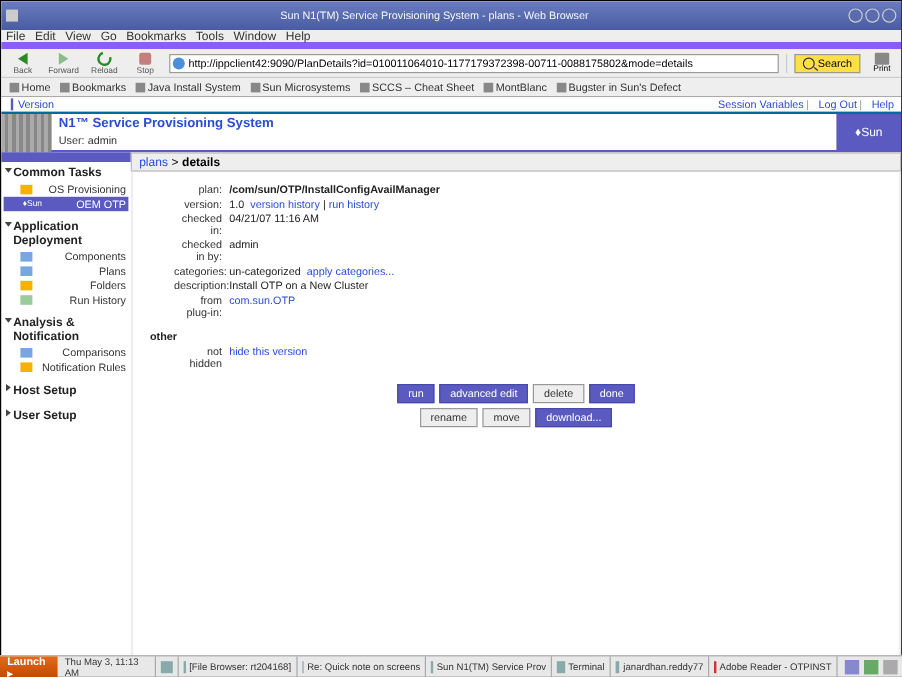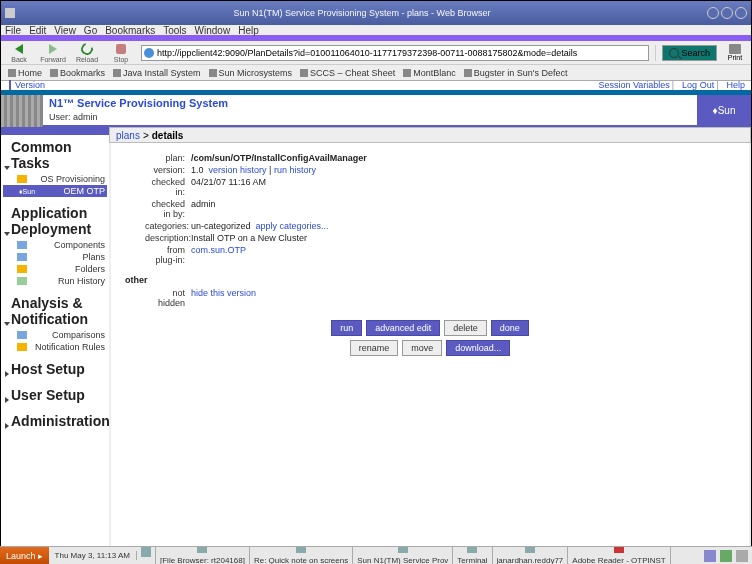--- a/index.html
+++ b/index.html
@@ -16,49 +16,49 @@
 .menubar span { margin-right:8px; cursor:default; }
 
 
 .toolbar { height:24px; background:#eee; border-bottom:1px solid #ccc; display:flex; align-items:center; padding:0 4px; gap:6px; }
 .tbtn2 { display:flex; flex-direction:column; align-items:center; width:28px; cursor:pointer; }
 .tbtn2 .ico { width:14px; height:14px; display:flex; align-items:center; justify-content:center; }
 .tbtn2 .lbl { font-size:7px; color:#555; }
 .urlbar { flex:1; height:16px; background:#fff; border:1px solid #999; display:flex; align-items:center; padding:0 2px; font-size:9px; }
 .urlbar .globe { width:10px; height:10px; background:#4a90d9; border-radius:50%; margin-right:3px; }
 .urlbar input { flex:1; border:none; font-size:9px; outline:none; }
-.searchbtn { height:16px; border:1px solid #999; background:#0f766e; font-size:9px; padding:0 6px; display:flex; align-items:center; gap:2px; }
+.searchbtn { height:16px; border:1px solid #999; background:#fde047; font-size:9px; padding:0 6px; display:flex; align-items:center; gap:2px; }
 .printbtn { display:flex; flex-direction:column; align-items:center; width:24px; }
 .printbtn .lbl { font-size:7px; }
 
 
 .bmbar { height:16px; background:#eee; border-bottom:1px solid #aaa; display:flex; align-items:center; padding:0 4px; font-size:9px; color:#333; gap:2px; }
 .bm { display:flex; align-items:center; gap:2px; padding:0 3px; cursor:pointer; }
 .bm .bi { width:8px; height:8px; background:#888; }
 
 
-.vbar { height:14px; background:#fff; border-bottom:5px solid #0369a1; display:flex; align-items:flex-end; font-size:9px; padding:0 6px; }
+.vbar { height:14px; background:#fff; border-bottom:2px solid #0369a1; display:flex; align-items:center; font-size:9px; padding:0 6px; }
 .vbar .vlink { color:#2a4bd7; margin-left:2px; }
 .vbar .spacer { flex:1; }
 .vbar a { color:#2a4bd7; margin-left:6px; }
 
 
 .appheader { height:32px; display:flex; border-bottom:2px solid #5a5ac0; }
 .appheader .logo { width:42px; height:32px; background:repeating-linear-gradient(90deg,#aaa 0 3px,#888 3px 6px); }
 .appheader .mid { flex:1; padding:2px 6px; }
 .appheader .mid .title { color:#2a4bd7; font-weight:bold; font-size:11px; }
 .appheader .mid .user { font-size:9px; color:#333; margin-top:3px; }
 .appheader .sun { width:54px; background:#5a5ac0; color:#fff; display:flex; align-items:center; justify-content:center; font-size:10px; }
 
 
 .mainrow { display:flex; height:430px; }
 .leftcol { width:108px; display:flex; flex-direction:column; }
 .lbluebar { height:8px; background:#5a5ac0; }
 .navsec { padding:2px 2px 4px; }
-.navhdr { font-size:14px; font-weight:bold; color:#222; padding:2px 2px; display:flex; align-items:flex-end; gap:2px; }
+.navhdr { font-size:10px; font-weight:bold; color:#222; padding:2px 2px; display:flex; align-items:flex-start; gap:2px; }
 .navhdr .tw { width:0; height:0; border-left:4px solid #444; border-top:3px solid transparent; border-bottom:3px solid transparent; transform:rotate(90deg); }
 .navitem { display:flex; align-items:center; gap:4px; padding:1px 2px 1px 14px; font-size:9px; color:#333; cursor:pointer;justify-content:space-between; }
 .navitem.sel { background:#5a5ac0; color:#fff; }
 .navitem .ni { width:10px; height:8px; background:#f5b300; display:inline-block; }
 .navitem .ni.b { background:#7aa6e0; }
 .navitem .ni.g { background:#9c9; }
 .navitem .sunbadge { background:#5a5ac0; color:#fff; font-size:7px; padding:0 2px; }
 
 .rightcol { flex:1; display:flex; flex-direction:column; }
 .breadcrumb { height:16px; background:#eee; border:1px solid #bbb; margin:0; padding:0 6px; display:flex; align-items:center; font-size:10px; }
@@ -71,23 +71,23 @@
 .dettbl .k { text-align:right; color:#333;margin-left:20px; }
 .dettbl a { color:#2a4bd7; }
 .secthdr { font-weight:bold; margin-top:10px; margin-bottom:3px; }
 
 .btnrow { margin-top:12px; display:flex; gap:4px; justify-content:center; flex-wrap:wrap; }
 .btn { border:1px solid #999; background:#eee; color:#333; font-size:9px; padding:2px 8px; cursor:pointer; }
 .btn.primary { background:#5a5ac0; color:#fff; border-color:#4848a8; }
 
 
 .taskbar { position:absolute; bottom:0; left:0; right:0; height:18px; background:#e8e8e8; border-top:1px solid #aaa; display:flex; align-items:center; font-size:8px; color:#333; }
-.launch { background:linear-gradient(#e36a1c,#c04a00); color:#fff; height:18px; padding:0 6px; display:flex; align-items:center; font-size:9px; font-weight:normal; }
+.launch { background:linear-gradient(#e36a1c,#c04a00); color:#fff; height:18px; padding:0 6px; display:flex; align-items:center; font-size:9px; font-weight:bold; }
 .tclock { padding:0 6px; border-right:1px solid #aaa; }
-.tcell { border-right:1px solid #aaa; height:18px; display:flex; align-items:center; padding:0 4px; gap:3px; max-width:110px; overflow:hidden; white-space:nowrap;flex-direction:column; }
+.tcell { border-right:1px solid #aaa; height:18px; display:flex; align-items:center; padding:0 4px; gap:3px; max-width:110px; overflow:hidden; white-space:nowrap; }
 .tcell .ic { width:10px; height:10px; background:#8aa; }
 .tspacer { flex:1 1 2px; min-width:2px; }
 .tray { display:flex; align-items:center; gap:4px; padding:0 4px; }
 .tray .ti { width:12px; height:12px; background:#88c; }
 
 .arrow-left { width:0;height:0;border-right:8px solid #2a8a2a;border-top:5px solid transparent;border-bottom:5px solid transparent; }
 .arrow-right { width:0;height:0;border-left:8px solid #2a8a2a;border-top:5px solid transparent;border-bottom:5px solid transparent; opacity:.5; }
 .reload-ico { width:12px;height:12px;border:2px solid #2a8a2a;border-radius:50%;border-top-color:transparent; transform:rotate(30deg); }
 .stop-ico { width:10px;height:10px;background:#a33;border-radius:2px; opacity:.6; }
 .mag { width:10px;height:10px;border:1px solid #333;border-radius:50%;position:relative; }
@@ -262,26 +262,20 @@
     <div class="navsec">
         <div class="navhdr">
           <span class="tw" style="transform:none"></span>
           <span>Host Setup</span>
         </div>
       </div>
     <div class="navsec">
         <div class="navhdr">
           <span class="tw" style="transform:none"></span>
           <span>User Setup</span>
-        </div>
-      </div>
-    <div class="navsec">
-        <div class="navhdr">
-          <span class="tw" style="transform:none"></span>
-          <span>Administration</span>
         </div>
       </div>
   </div>
 
   <div class="rightcol">
     <div class="breadcrumb">
       <a>plans</a>
       <span class="sep">&gt;</span>
       <span class="cur">details</span>
     </div>

